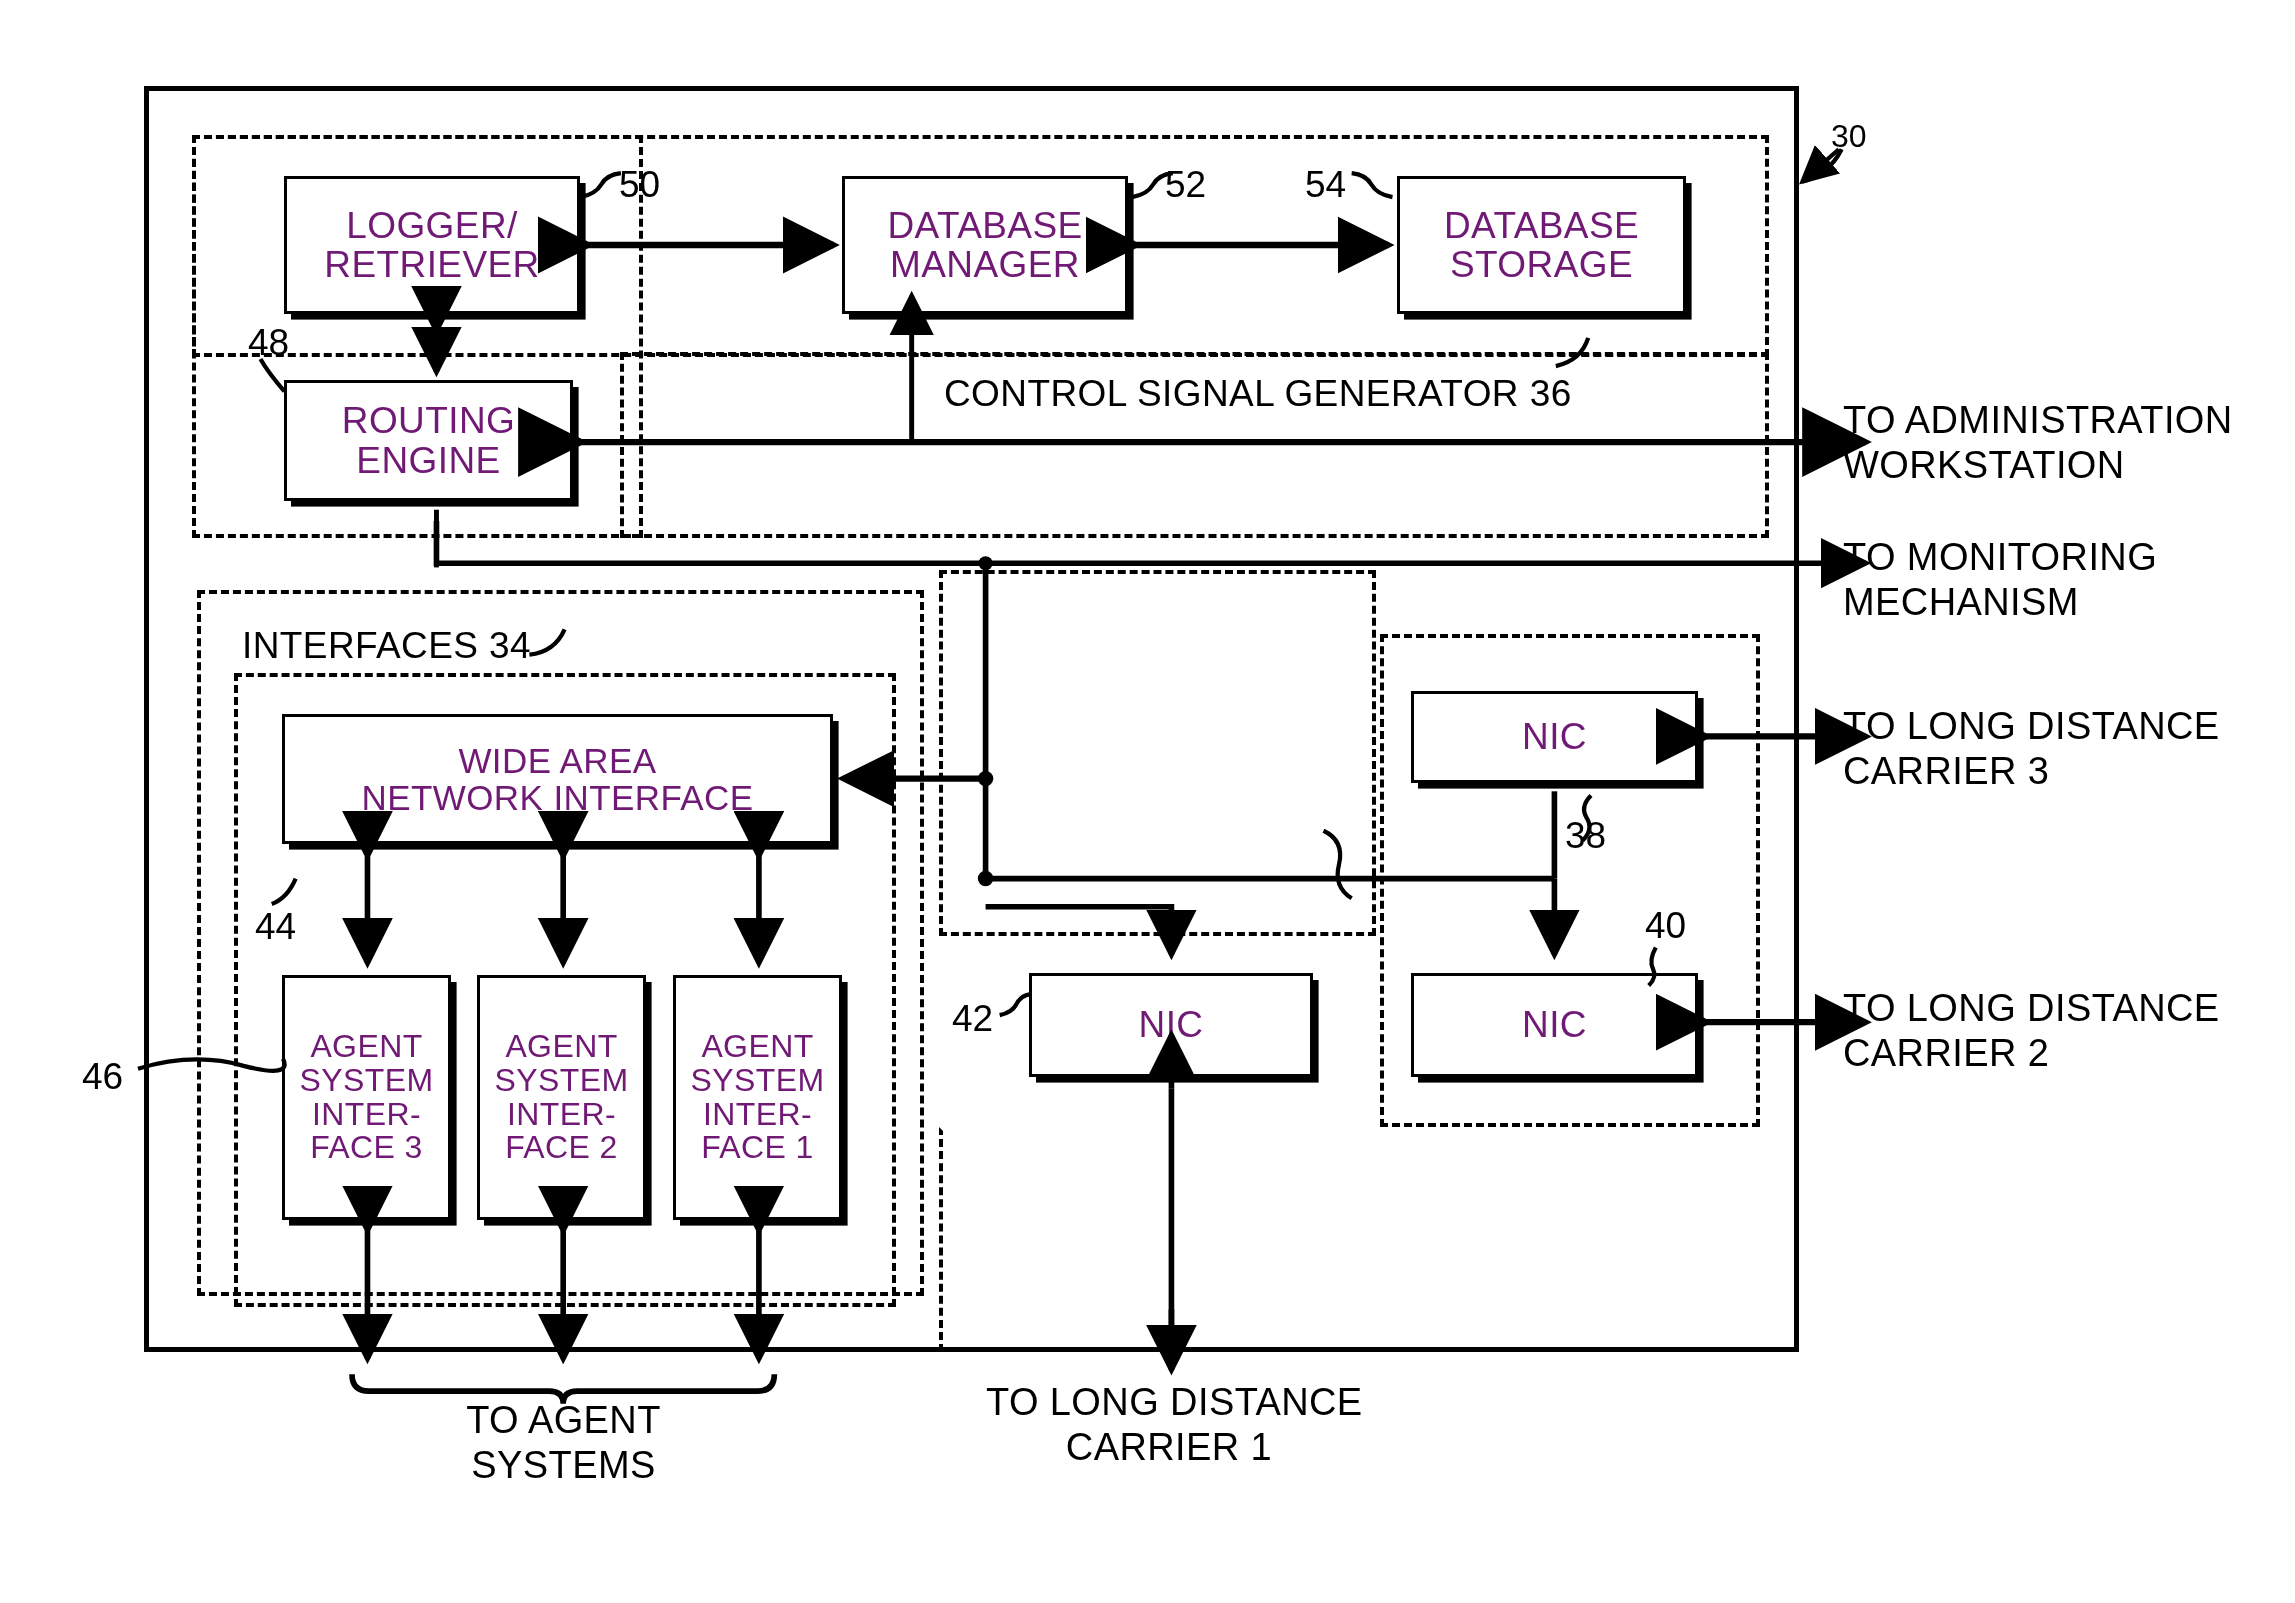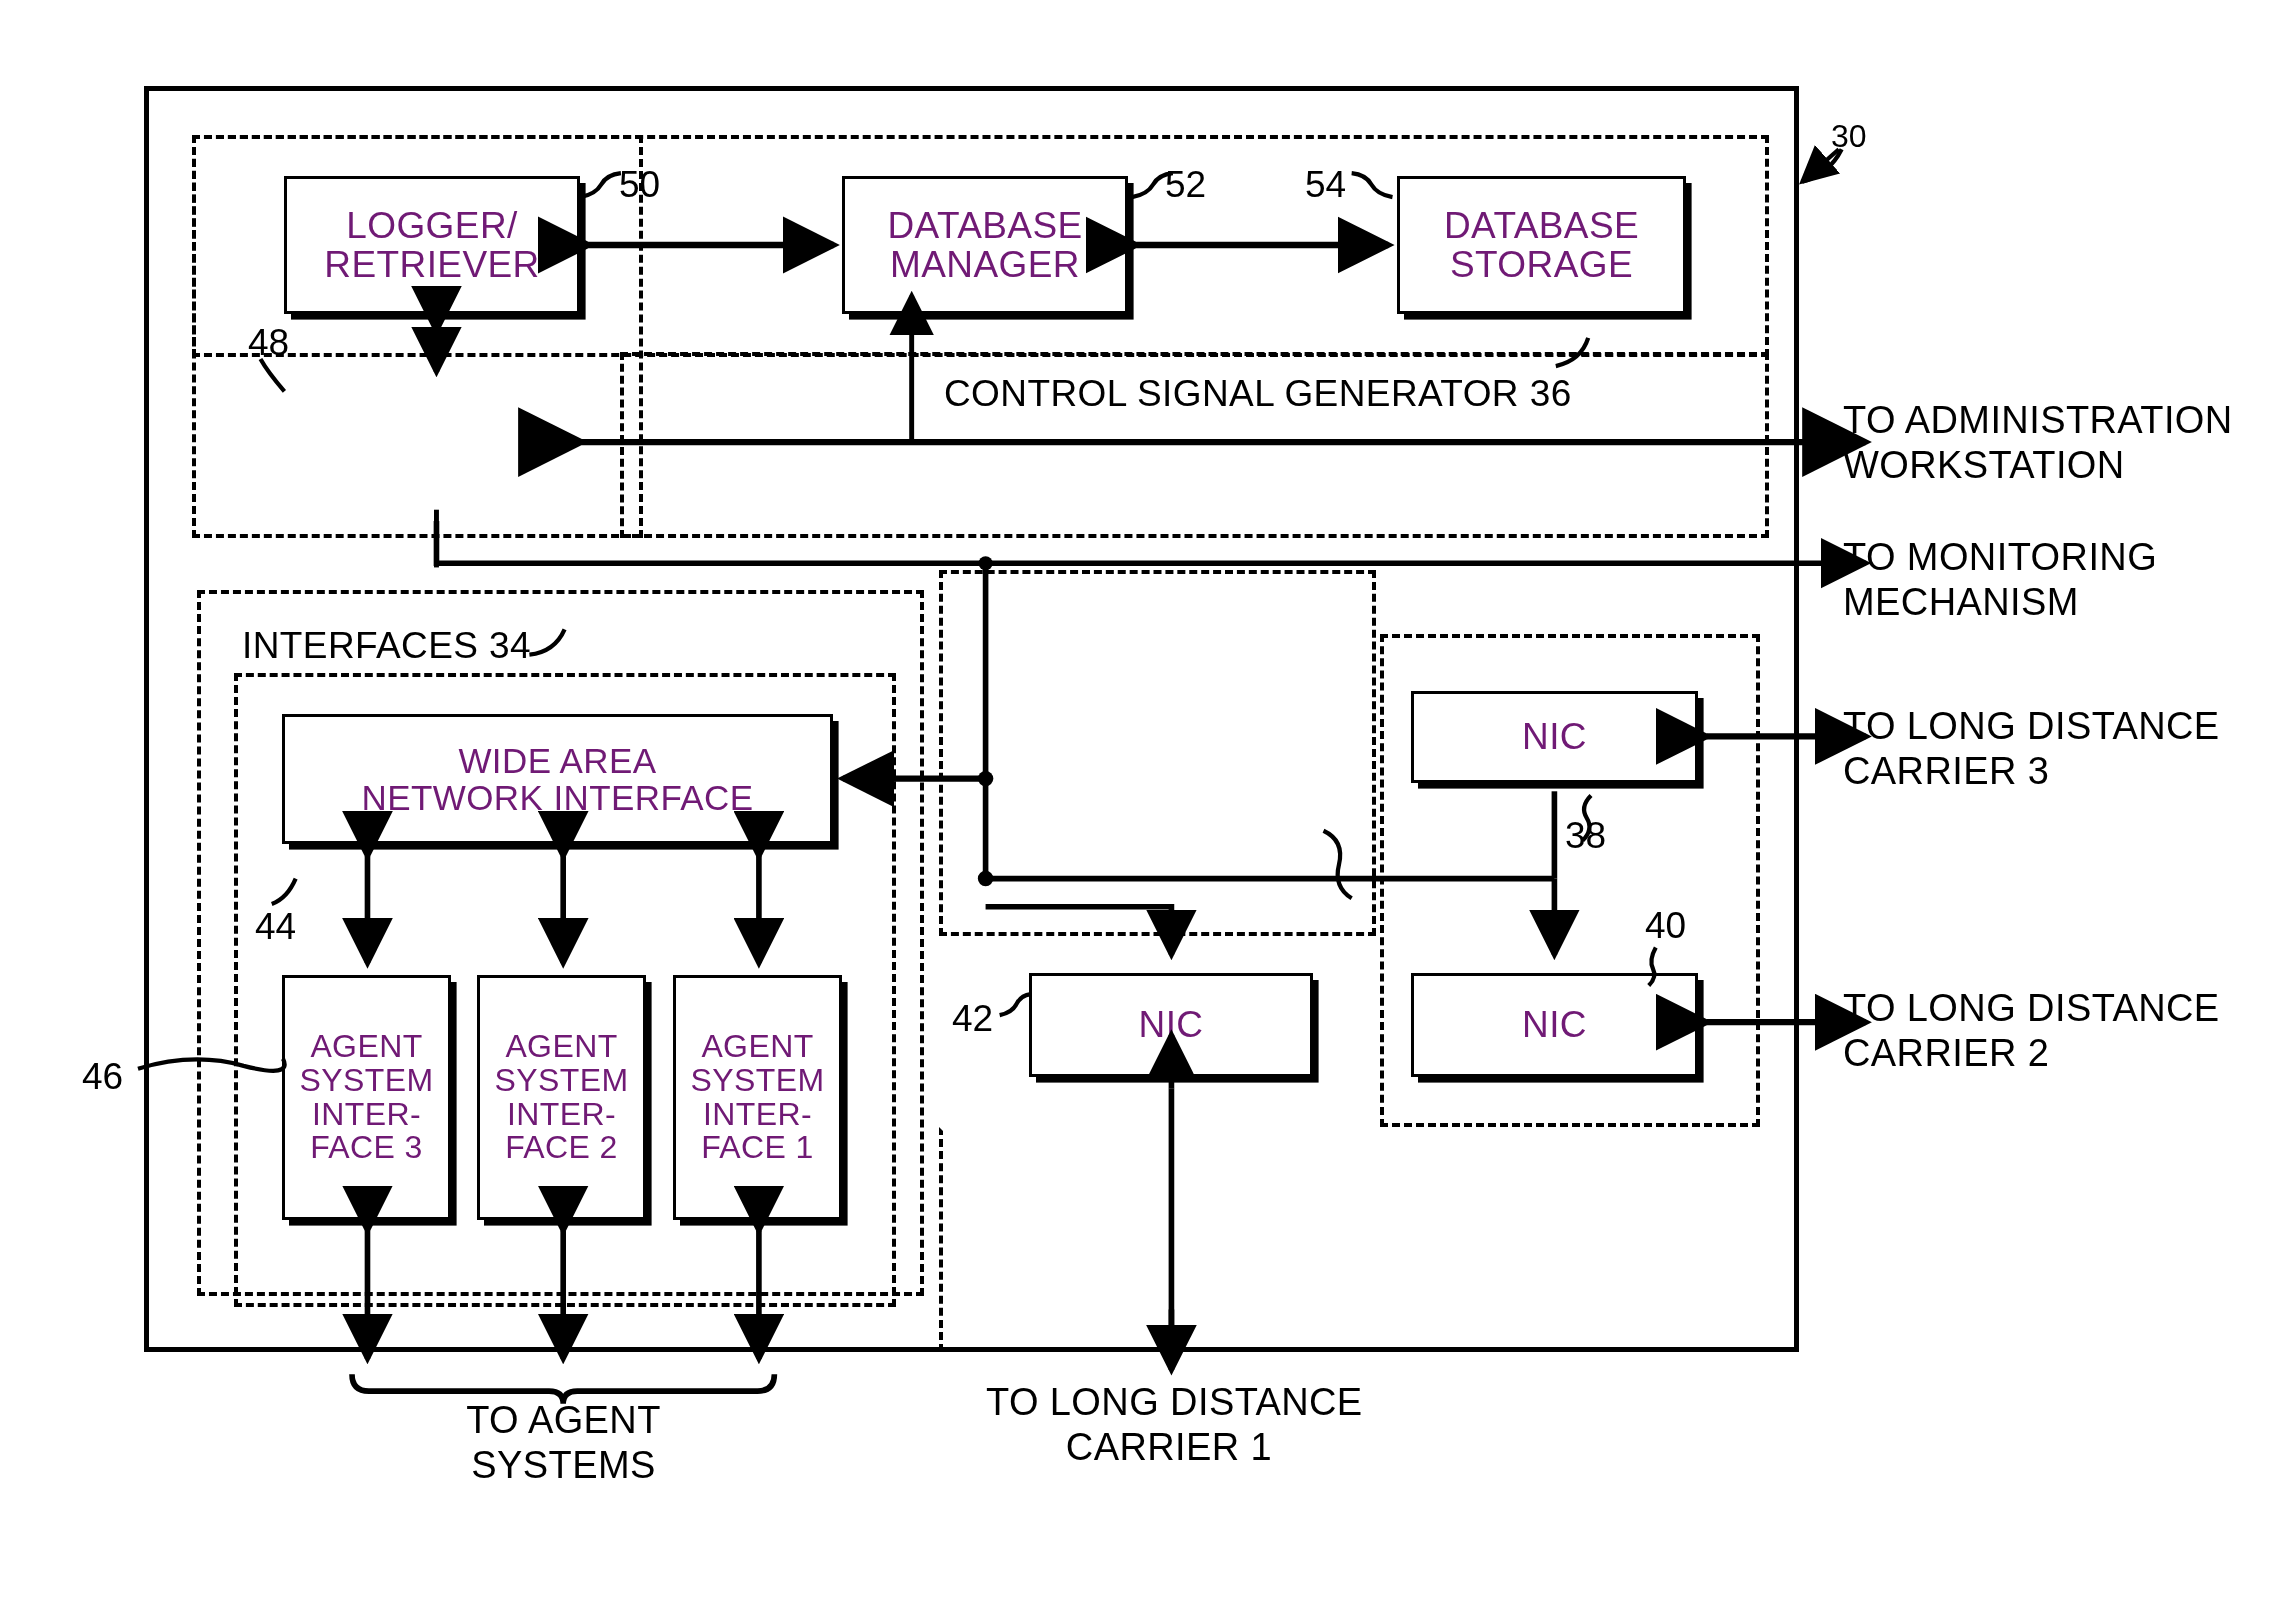--- a/index.html
+++ b/index.html
@@ -81,20 +81,24 @@
   </div>
   <div class="refnum" style="left:1165px;top:166px;">52</div>
 
   <div class="refnum" style="left:1305px;top:166px;">54</div>
   <div class="solid-box" style="left:1397px;top:176px;width:289px;height:138px;font-size:37px;">
     <span style="white-space:pre-line;">DATABASE
 STORAGE</span>
   </div>
 
   <div class="refnum" style="left:248px;top:324px;">48</div>
+  <div class="solid-box" style="left:284px;top:380px;width:289px;height:121px;font-size:37px;">
+    <span style="white-space:pre-line;">ROUTING
+ENGINE</span>
+  </div>
 
   <div class="label" style="left:944px;top:372px;font-size:37px;">CONTROL SIGNAL GENERATOR 36</div>
 
   <div class="refnum" style="left:1831px;top:120px;font-size:32px;">30</div>
 
   <div class="dashed" style="left:197px;top:590px;width:727px;height:706px;"></div>
   <div class="label" style="left:242px;top:624px;font-size:37px;">INTERFACES 34</div>
   <div class="dashed" style="left:234px;top:673px;width:662px;height:634px;"></div>
 
   <div class="solid-box" style="left:282px;top:714px;width:551px;height:130px;font-size:35px;justify-content:center;">

